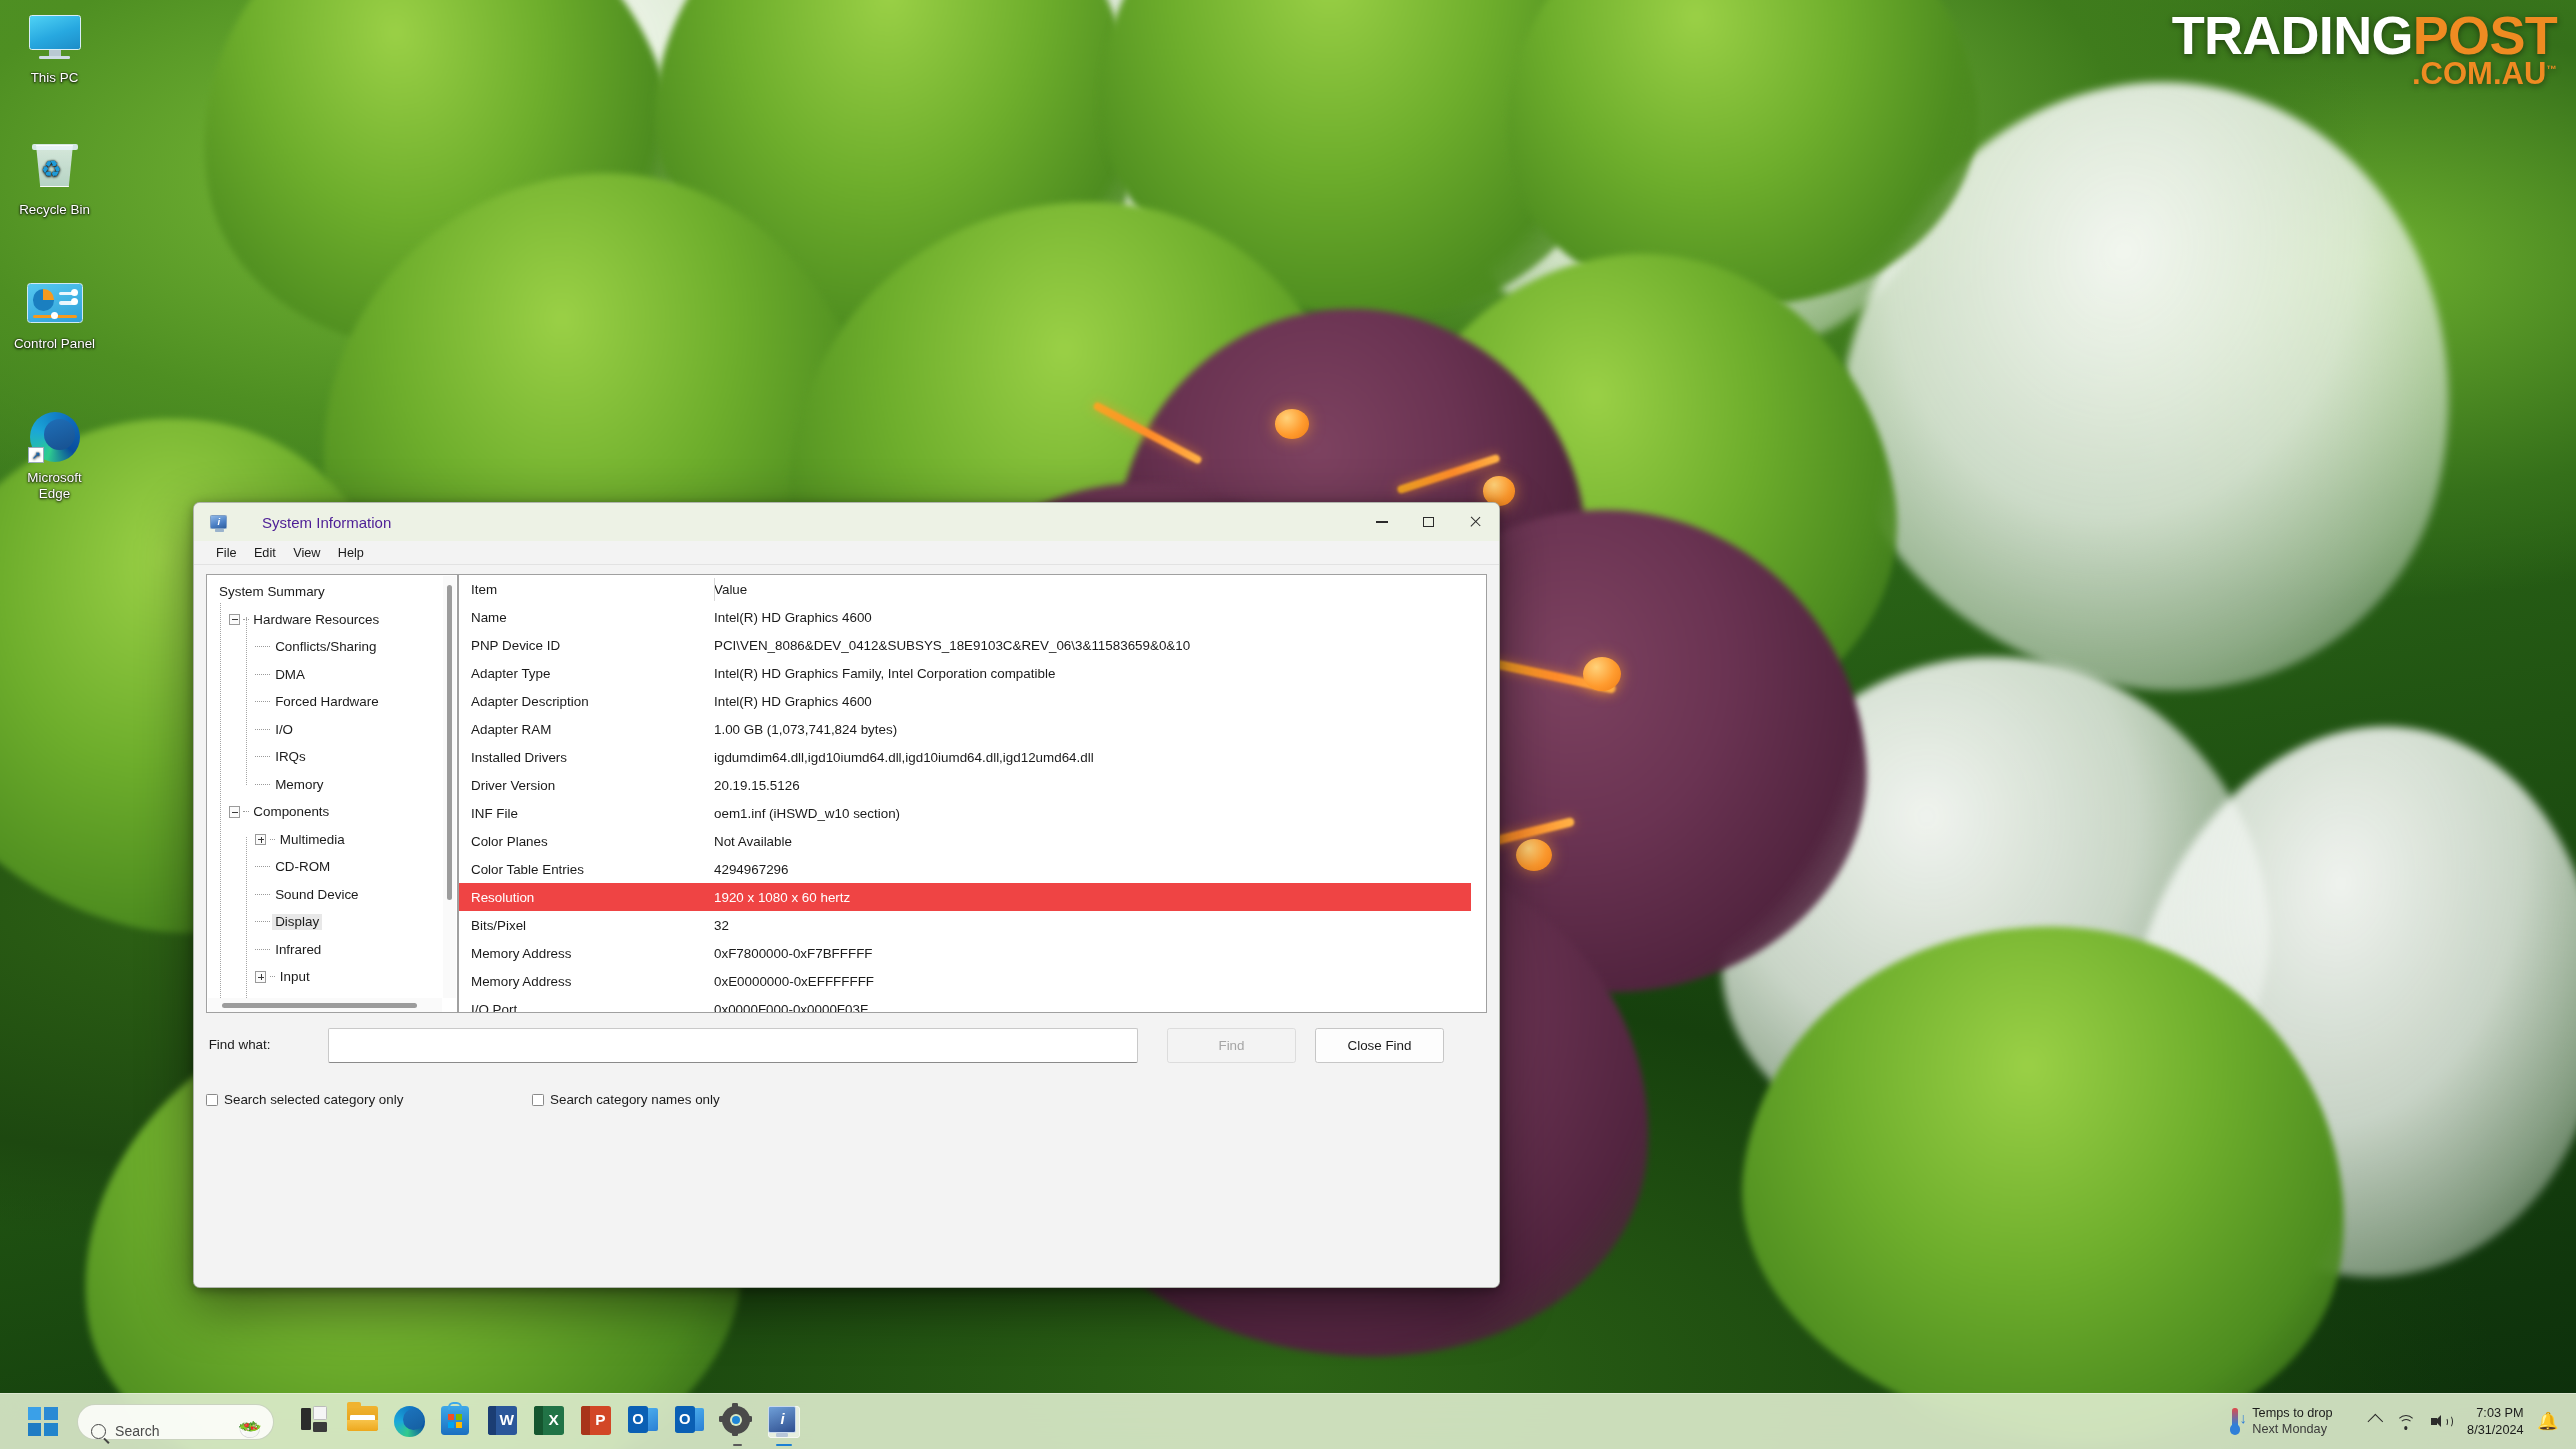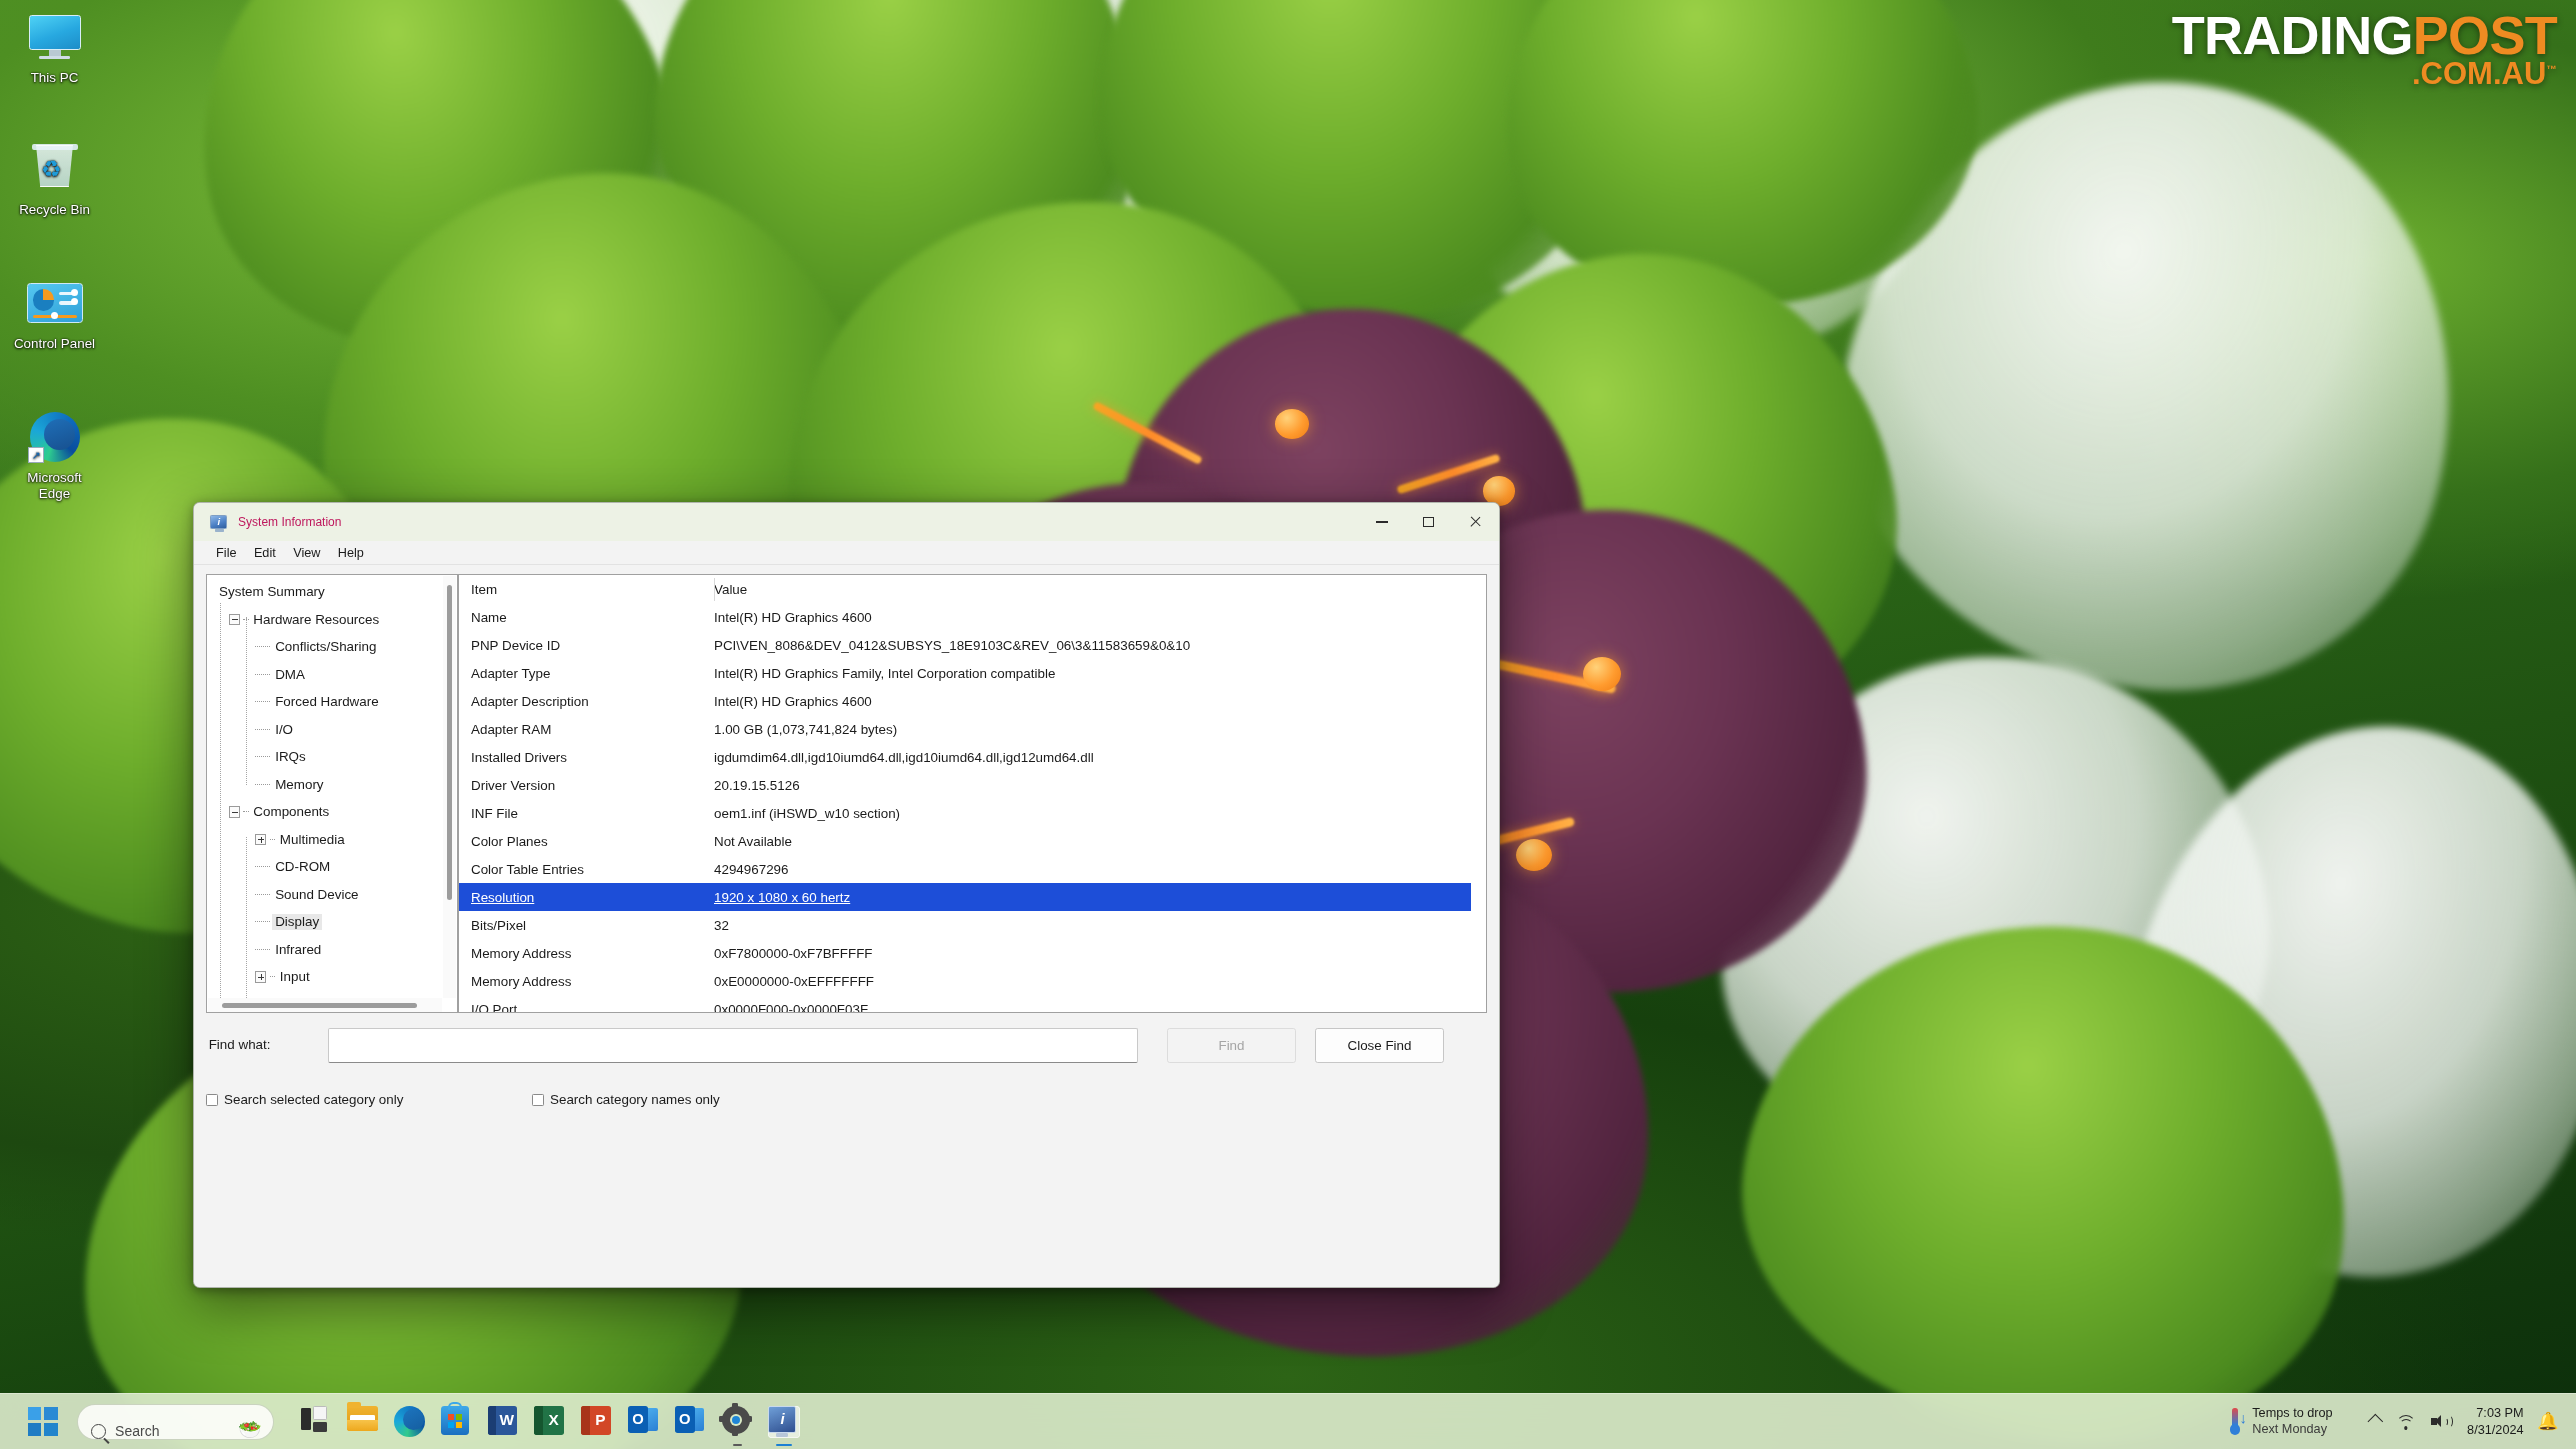--- a/index.html
+++ b/index.html
@@ -144,21 +144,21 @@
     position: relative;
   }
   #titlebar .app-ico {
     width: 17.4px; height: 14.8px; margin-left: 16px; margin-right: 10.7px;
     border-radius: 1.3px; position: relative;
     background: linear-gradient(160deg, #8fb8e8 0%, #4a7fc4 60%, #2f5f9e 100%);
     border: 0.7px solid #7f9fc4;
   }
   #titlebar .app-ico::after { content:"i"; position:absolute; inset:0; color:#fff; font-size:9.4px; font-style:italic; font-weight:bold; display:flex; align-items:center; justify-content:center; }
   #titlebar .app-ico .foot { position:absolute; left:4px; bottom:-3.4px; width:9.4px; height:2.7px; background:#9ab3cc; border-radius:0.7px; }
-  #title-text { font-size: 12px; color: #be185d; }
+  #title-text { font-size: 15px; color: #4c1d95; margin-left: 24px; }
   .win-btns { position: absolute; right: 0; top: 0; height: 38px; display: flex; }
   .win-btn { width: 47px; height: 38px; display: flex; align-items: center; justify-content: center; cursor: default; }
   .wb-min { width: 12px; height: 1.3px; background: #2b2b2b; }
   .wb-max { width: 10.7px; height: 10.7px; border: 1.3px solid #2b2b2b; }
   .wb-close { width: 13.4px; height: 13.4px; position: relative; }
   .wb-close::before, .wb-close::after { content:""; position:absolute; left:0; top:6px; width:13.4px; height:1.3px; background:#2b2b2b; }
   .wb-close::before { transform: rotate(45deg); }
   .wb-close::after { transform: rotate(-45deg); }
 
   #menubar {
@@ -582,21 +582,21 @@
               <div class="c2">oem1.inf (iHSWD_w10 section)</div>
             </div>
             <div class="lrow">
               <div class="c1">Color Planes</div>
               <div class="c2">Not Available</div>
             </div>
             <div class="lrow">
               <div class="c1">Color Table Entries</div>
               <div class="c2">4294967296</div>
             </div>
-            <div class="lrow selected" style="background: #1d4ed8; text-decoration: underline;">
+            <div class="lrow selected" style="background: #ef4444;">
               <div class="c1">Resolution</div>
               <div class="c2">1920 x 1080 x 60 hertz</div>
             </div>
             <div class="lrow">
               <div class="c1">Bits/Pixel</div>
               <div class="c2">32</div>
             </div>
             <div class="lrow">
               <div class="c1">Memory Address</div>
               <div class="c2">0xF7800000-0xF7BFFFFF</div>

